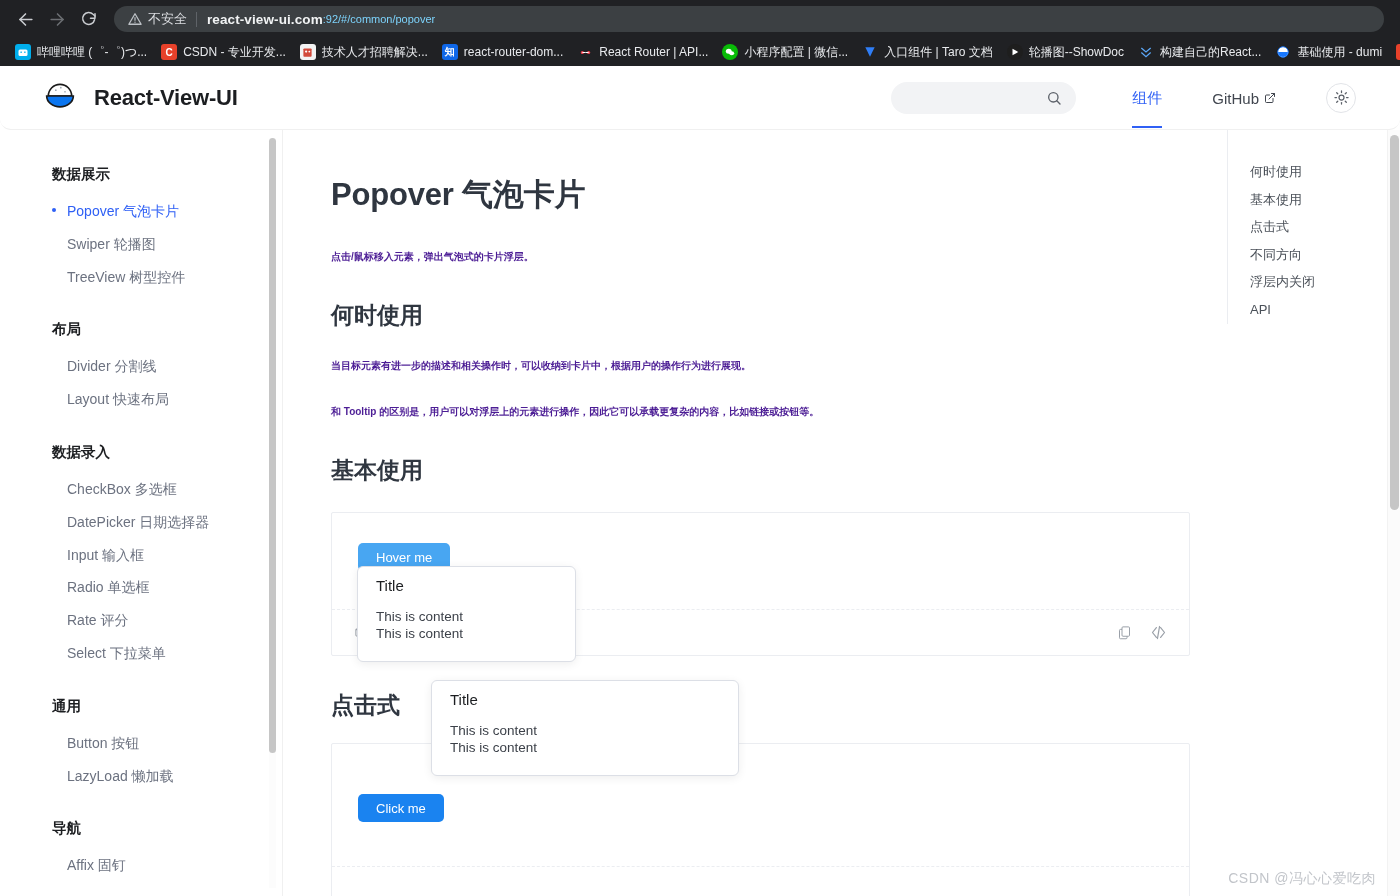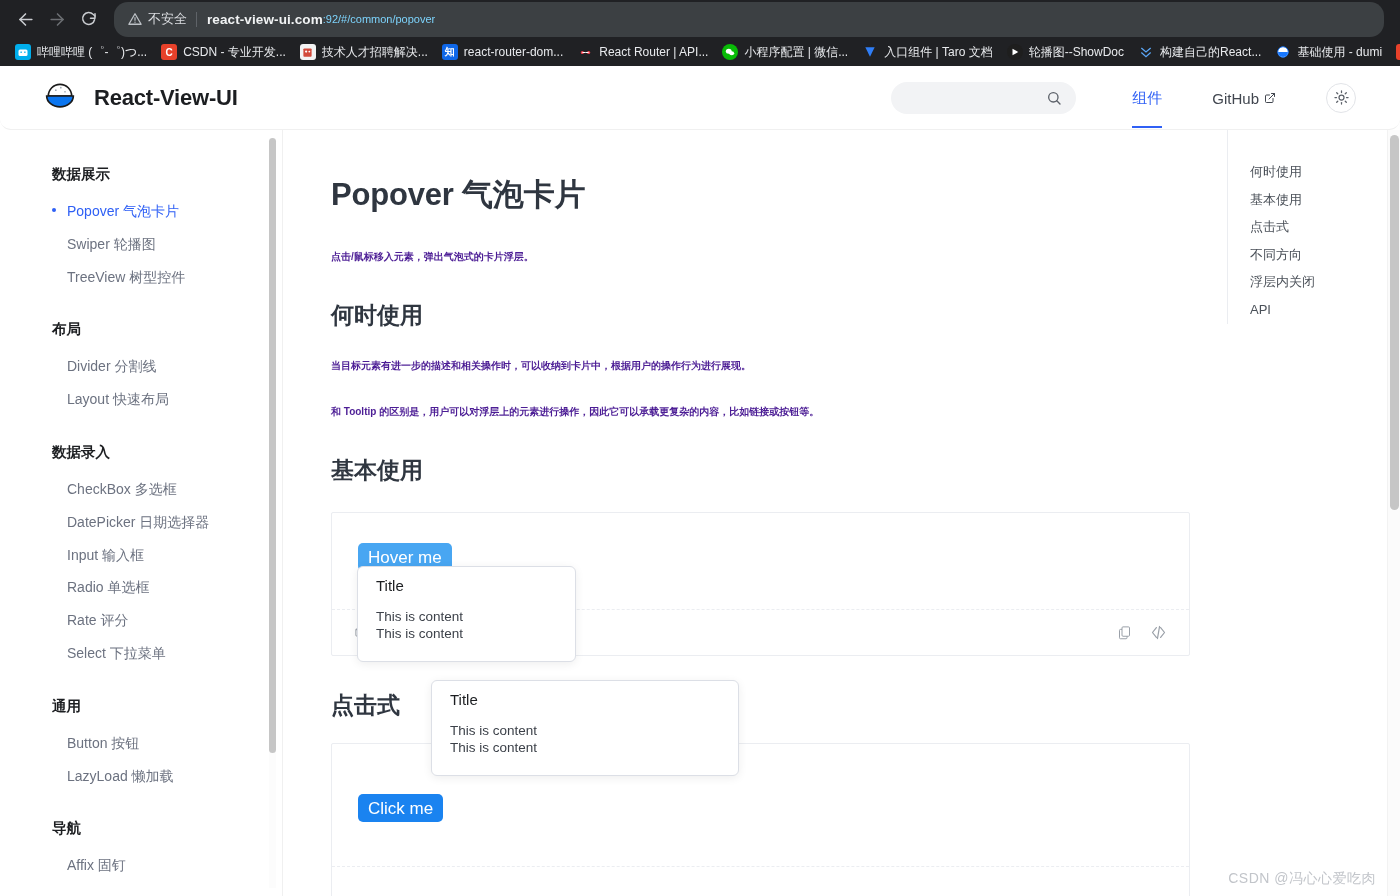--- a/index.html
+++ b/index.html
@@ -29,21 +29,21 @@
     display: flex; align-items: center; justify-content: center;
     border-radius: 50%;
     color: #c9ccd0;
     flex: none;
   }
   .nav-btn svg { display: block; }
   .nav-btn.disabled { color: #6b6e72; }
 
   .omnibox {
     flex: 1;
-    height: 35px;
+    height: 26px;
     margin-left: 8px;
     margin-right: 6px;
     background: #3c4043;
     border-radius: 14px;
     display: flex;
     align-items: center;
     padding: 0 14px;
     font-size: 13.5px;
     color: #bdc1c6;
     max-width: 1330px;
@@ -268,23 +268,23 @@
     color: #9aa0a8;
   }
   .demo-actions .spacer { flex: 1; }
   .act-icon { display: flex; align-items: center; color: #9aa0a8; }
 
   .btn {
     display: inline-flex;
     align-items: center;
     justify-content: center;
     height: 28px;
-    padding: 0 10px;
+    padding: 0 18px;
     border-radius: 5px;
-    font-size: 17px;
+    font-size: 13px;
     color: #fff;
     border: none;
     font-family: inherit;
     line-height: 1;
   }
   .btn-hover { background: #48a6f2; }
   .btn-click { background: #1a83f0; }
 
   
   .popover {

